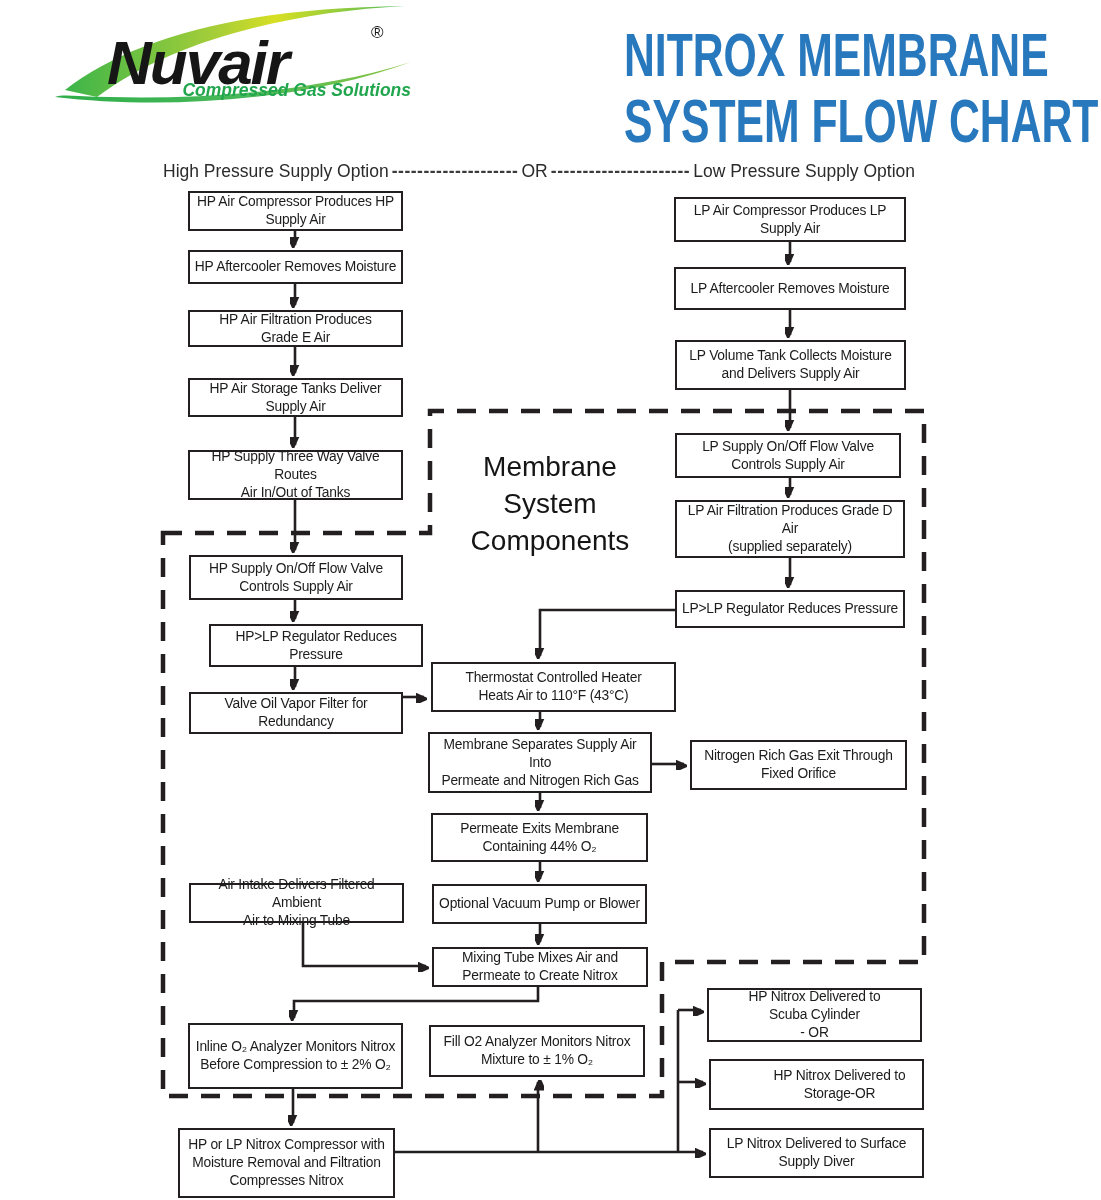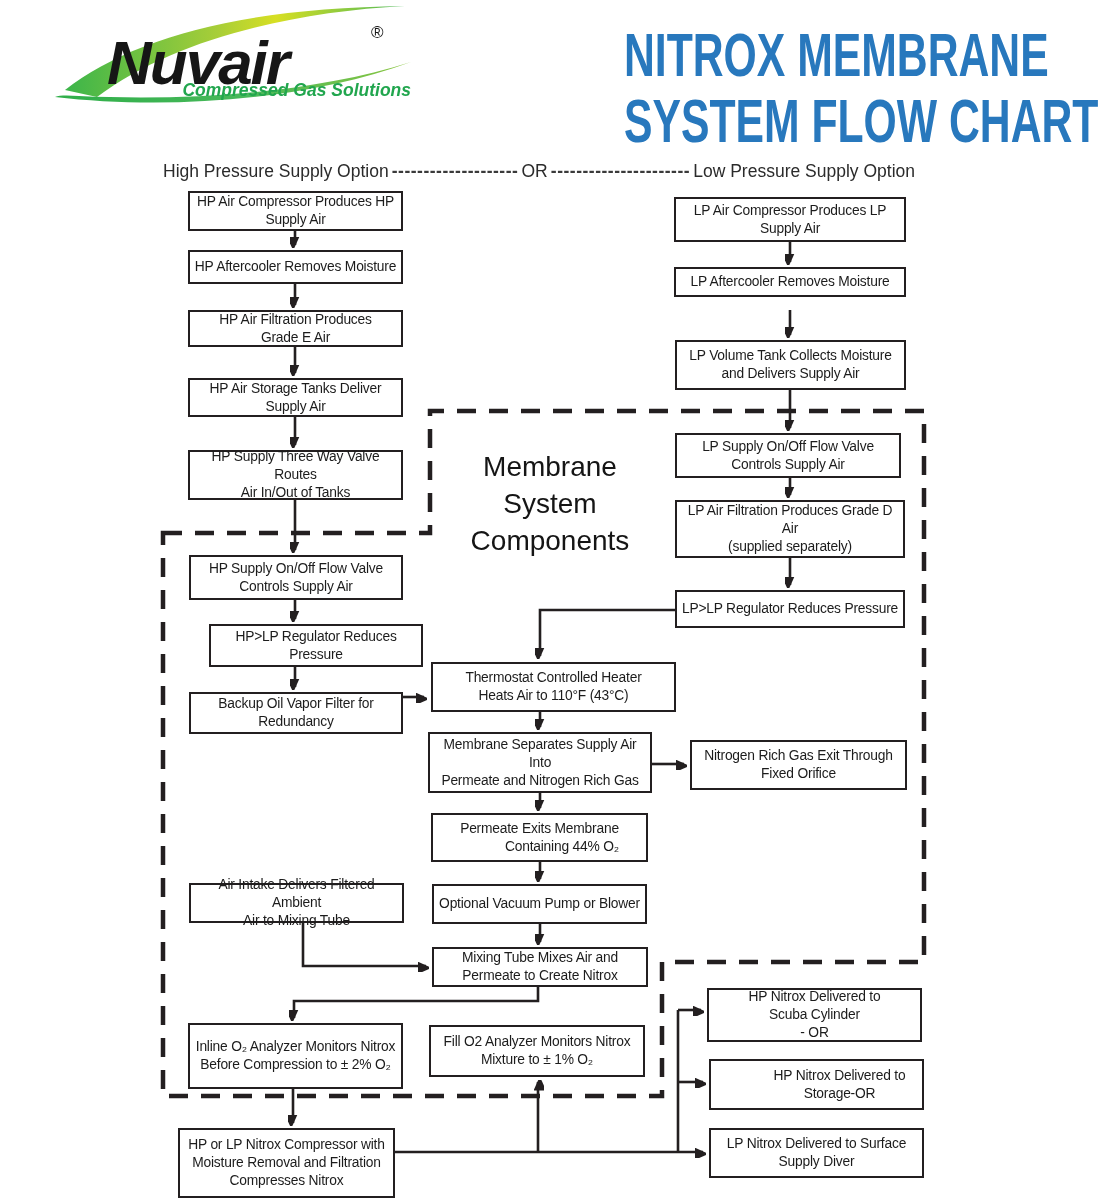--- a/index.html
+++ b/index.html
@@ -26,30 +26,30 @@
   #b-hp1{left:188px;top:191px;width:215px;height:40px;}
   #b-hp2{left:188px;top:250px;width:215px;height:34px;}
   #b-hp3{left:188px;top:310px;width:215px;height:37px;}
   #b-hp4{left:188px;top:378px;width:215px;height:39px;}
   #b-hp5{left:188px;top:450px;width:215px;height:50px;}
   #b-hp6{left:189px;top:555px;width:214px;height:45px;}
   #b-hp7{left:189px;top:624px;width:214px;height:43px;margin-left:20px;}
   #b-hp8{left:189px;top:692px;width:214px;height:42px;}
 
   #b-lp1{left:674px;top:197px;width:232px;height:45px;}
-  #b-lp2{left:674px;top:267px;width:232px;height:30px;}
+  #b-lp2{left:674px;top:267px;width:232px;height:43px;}
   #b-lp3{left:675px;top:340px;width:231px;height:50px;}
   #b-lp4{left:675px;top:433px;width:226px;height:45px;}
   #b-lp5{left:675px;top:500px;width:230px;height:58px;}
   #b-lp6{left:675px;top:590px;width:230px;height:38px;}
 
   #b-heater{left:431px;top:662px;width:245px;height:50px;}
   #b-membrane{left:428px;top:732px;width:224px;height:61px;}
   #b-nitrogen{left:690px;top:740px;width:217px;height:50px;}
-  #b-permeate{left:431px;top:813px;width:217px;height:49px;text-align:right;}
+  #b-permeate{left:431px;top:813px;width:217px;height:49px;}
   #b-vacuum{left:432px;top:884px;width:215px;height:40px;}
   #b-airintake{left:189px;top:883px;width:215px;height:40px;}
   #b-mixing{left:432px;top:947px;width:216px;height:40px;}
   #b-inline{left:188px;top:1023px;width:215px;height:66px;}
   #b-fill{left:429px;top:1025px;width:216px;height:52px;}
   #b-ncomp{left:178px;top:1128px;width:217px;height:70px;}
   #b-scuba{left:707px;top:988px;width:215px;height:54px;}
   #b-storage{left:709px;top:1059px;width:215px;height:51px;padding-left:48px;}
   #b-surface{left:709px;top:1128px;width:215px;height:50px;}
 
@@ -156,21 +156,21 @@
   <div class="node" id="b-hp3">HP Air Filtration Produces
 Grade E Air</div>
   <div class="node" id="b-hp4">HP Air Storage Tanks Deliver
 Supply Air</div>
   <div class="node" id="b-hp5">HP Supply Three Way Valve Routes
 Air In/Out of Tanks</div>
   <div class="node" id="b-hp6">HP Supply On/Off Flow Valve
 Controls Supply Air</div>
   <div class="node" id="b-hp7">HP&gt;LP Regulator Reduces
 Pressure</div>
-  <div class="node" id="b-hp8">Backup Oil Vapor Filter for
+  <div class="node" id="b-hp8">Valve Oil Vapor Filter for
 Redundancy</div>
 
   <div class="node" id="b-lp1">LP Air Compressor Produces LP
 Supply Air</div>
   <div class="node" id="b-lp2">LP Aftercooler Removes Moisture</div>
   <div class="node" id="b-lp3">LP Volume Tank Collects Moisture
 and Delivers Supply Air</div>
   <div class="node" id="b-lp4">LP Supply On/Off Flow Valve
 Controls Supply Air</div>
   <div class="node" id="b-lp5">LP Air Filtration Produces Grade D Air

